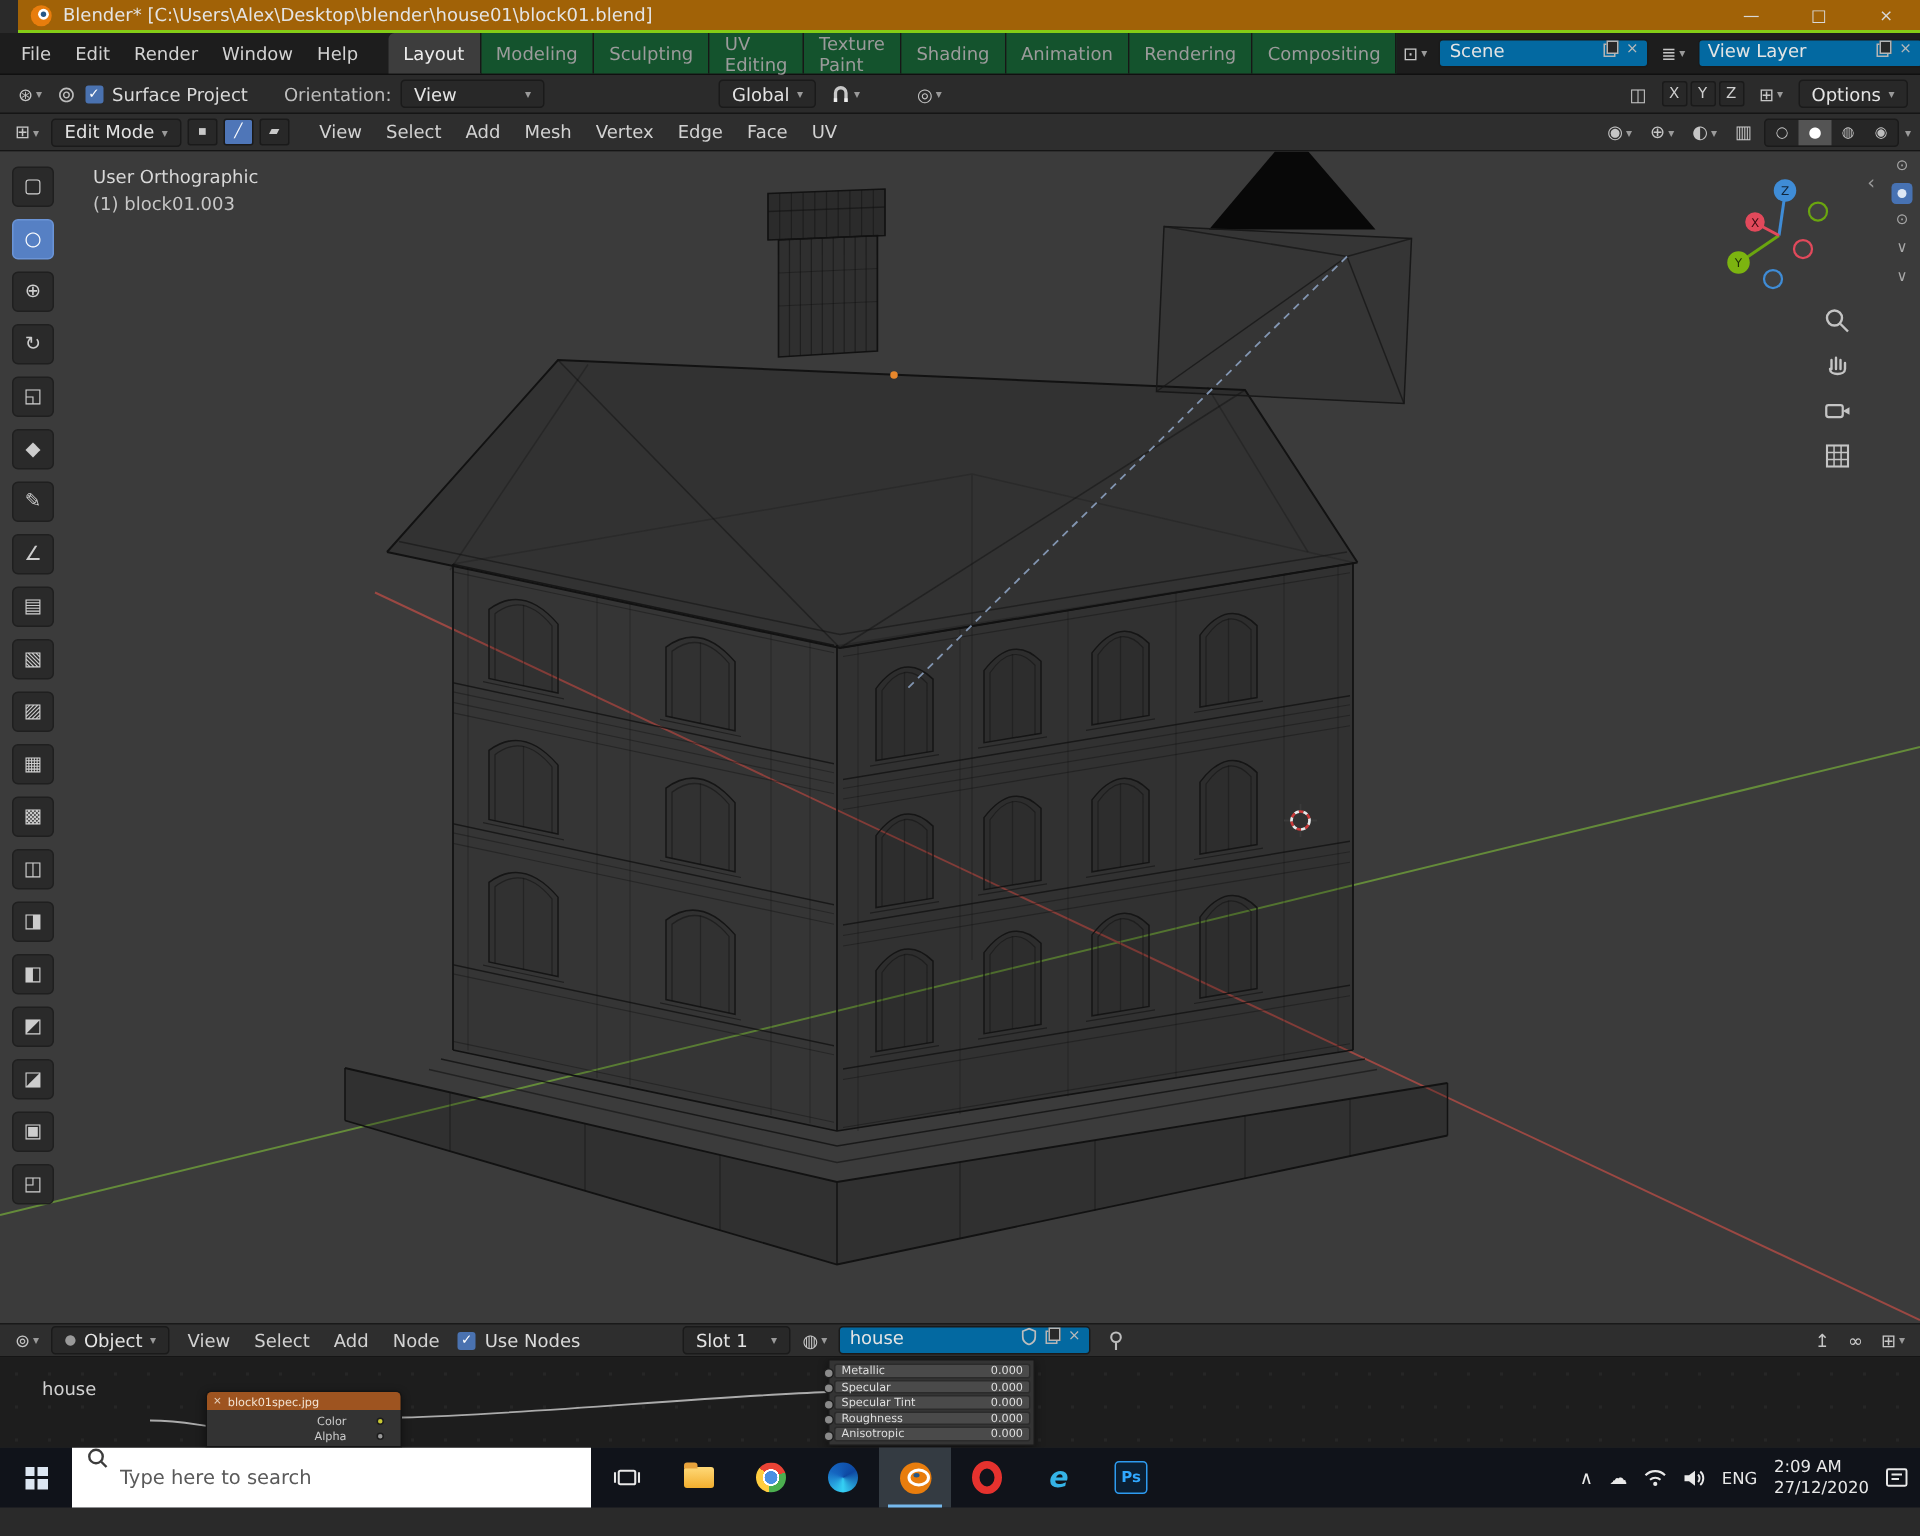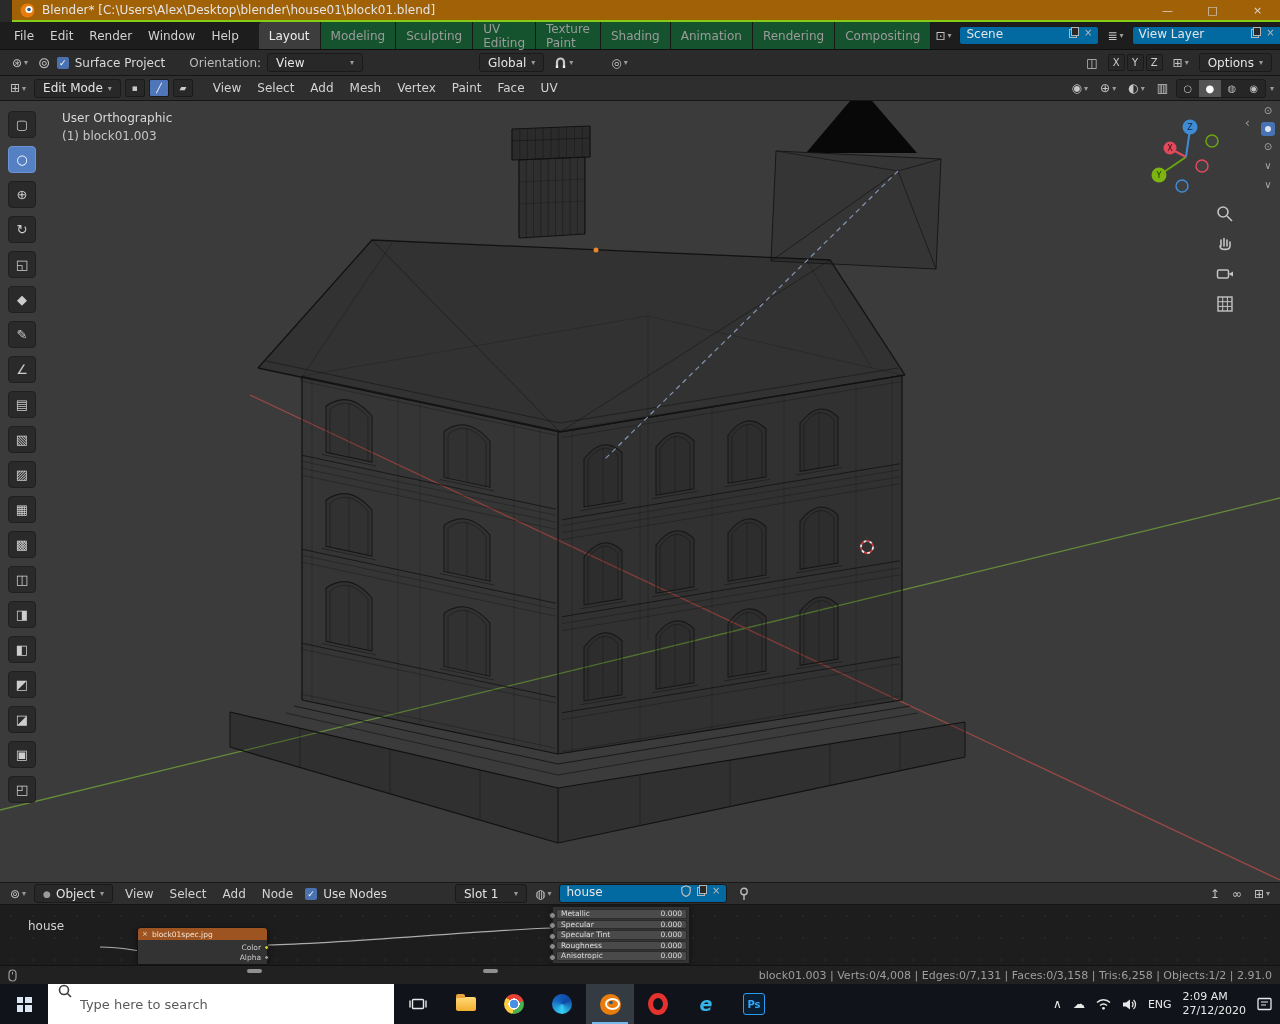--- a/index.html
+++ b/index.html
@@ -64,21 +64,21 @@
 
   
   .nodeheader { height:23px; background:#2e2e2e; display:flex; align-items:center; gap:4px; padding:0 6px; border-top:1px solid #191919; border-bottom:1px solid #151515; font-size:12px; }
   .nodearea { position:relative; height:60px; background:#1d1d1d; background-image:radial-gradient(circle,#262626 1px,transparent 1.2px); background-size:22px 22px; overflow:hidden; }
   .crumb { position:absolute; left:28px; top:14px; font-size:12px; color:#d2d2d2; }
   .wires { position:absolute; inset:0; }
   .imgnode { position:absolute; left:137px; top:22px; width:131px; border:1px solid #141414; border-radius:4px 4px 0 0; box-shadow:0 2px 6px rgba(0,0,0,.45); }
   .imghead { height:12px; background:#9e5420; border-radius:3px 3px 0 0; display:flex; align-items:center; gap:4px; padding:0 4px; font-size:7.5px; color:#f3e4d4; }
   .imghead .nx { font-size:7px; color:#e8d5c2; }
   .imgbody { background:#333; padding:2px 0; }
-  .sockrow { display:flex; justify-content:flex-end; align-items:center; gap:3px; font-size:7.5px; color:#ccc; height:10px; padding-right:1px; }
+  .sockrow { display:flex; justify-content:flex-end; align-items:center; gap:20px; font-size:7.5px; color:#ccc; height:10px; padding-right:14px; }
   .sockrow .dot { width:5px; height:5px; border-radius:50%; background:#c8c832; border:1px solid #1d1d1d; margin-right:-3px; }
   .sockrow[data-index="1"] .dot { background:#9a9a9a; }
   .bsdf { position:absolute; left:552px; top:1px; width:138px; background:#343434; border:1px solid #191919; box-shadow:0 2px 6px rgba(0,0,0,.45); padding:1px 2px 1px 3px; }
   .brow { display:flex; justify-content:space-between; align-items:center; background:#4a4a4a; border:1px solid #2b2b2b; border-radius:2px; font-size:7.5px; color:#dedede; height:9.5px; padding:0 4px; margin:1px 0; position:relative; }
   .brow::before { content:''; position:absolute; left:-8px; top:1.5px; width:5px; height:5px; border-radius:50%; background:#8a8a8a; border:1px solid #1d1d1d; }
 
   
   .statusbar { height:19px; background:#212121; border-top:1px solid #121212; display:flex; align-items:center; position:relative; padding:0 8px; }
   .statusbar .stats { margin-left:auto; font-size:11px; color:#9e9e9e; }
   .pill { position:absolute; top:3px; width:15px; height:4px; border-radius:2px; background:#8f8f8f; }
@@ -235,21 +235,21 @@
     <span class="modebtn">▪</span>
     <span class="modebtn active">╱</span>
     <span class="modebtn">▰</span>
     <div class="menus" style="margin-left:8px;">
 
     <span class="menu" data-index="0">View</span>
         <span class="menu" data-index="1">Select</span>
         <span class="menu" data-index="2">Add</span>
         <span class="menu" data-index="3">Mesh</span>
         <span class="menu" data-index="4">Vertex</span>
-        <span class="menu" data-index="5">Paint</span>
+        <span class="menu" data-index="5">Edge</span>
         <span class="menu" data-index="6">Face</span>
         <span class="menu" data-index="7">UV</span>
       </div>
     <span style="margin-left:auto;" class="ico-btn">
       <i>◉</i>
       <b class="caret">▾</b>
     </span>
     <span class="ico-btn">
       <i>⊕</i>
       <b class="caret">▾</b>
@@ -664,29 +664,20 @@
         <span>Roughness</span>
         <span>0.000</span>
       </div>
         <div class="brow" data-index="4">
         <span>Anisotropic</span>
         <span>0.000</span>
       </div>
       </div>
   </div>
 
-  <div class="statusbar">
-    <svg width="9" height="13">
-        <rect x="1" y="1" width="7" height="11" rx="3.5" fill="none" stroke="#9a9a9a" stroke-width="1.2"></rect>
-        <line x1="4.5" y1="3" x2="4.5" y2="5.5" stroke="#9a9a9a"></line>
-      </svg>
-    <span class="pill" style="left:247px;"></span>
-    <span class="pill" style="left:483px;"></span>
-    <span class="stats">block01.003  |  Verts:0/4,008 | Edges:0/7,131 | Faces:0/3,158 | Tris:6,258  |  Objects:1/2  |  2.91.0</span>
-  </div>
 
   <div class="taskbar">
     <div class="tb-slot">
       <span class="win-logo">
           <i></i>
           <i></i>
           <i></i>
           <i></i>
         </span>
     </div>

